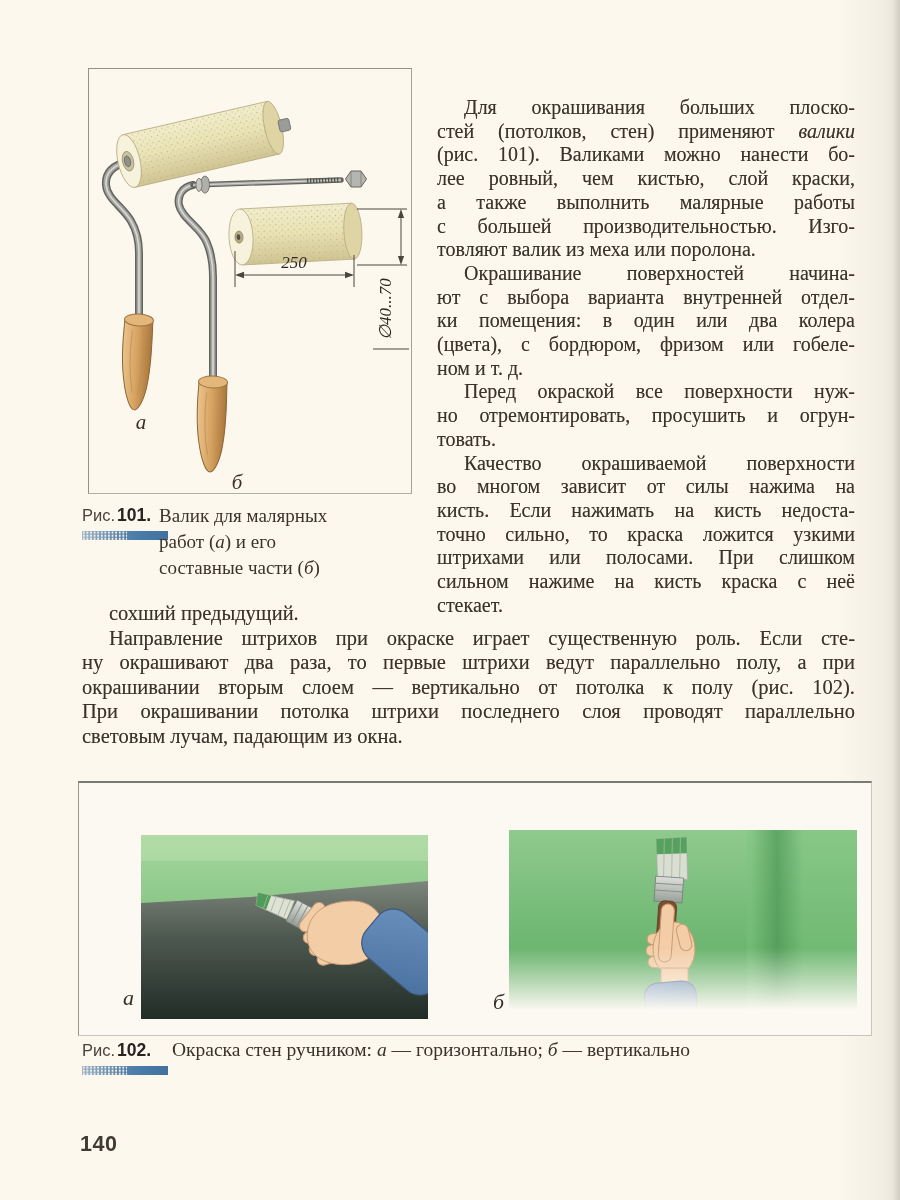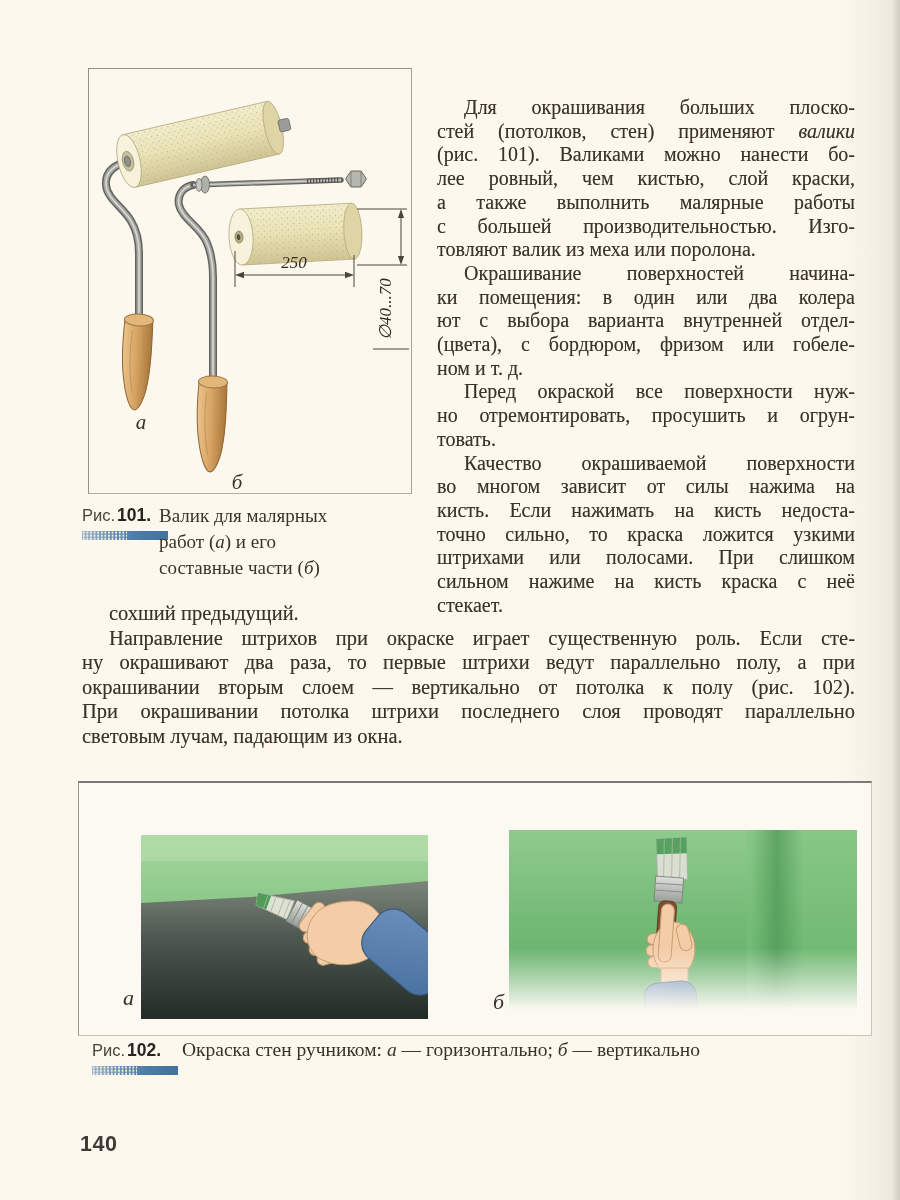--- a/index.html
+++ b/index.html
@@ -32,21 +32,21 @@
   .cap-num{font-family:"Liberation Sans",sans-serif;font-weight:bold;font-size:17.5px;color:#27231f;margin-left:2px;}
   .cap-bar{position:relative;width:86px;height:9px;margin-top:5px;
     background:linear-gradient(90deg,#9db4cb 0%,#6189ae 38%,#4a7aa8 68%,#42719d 100%);}
   .cap-bar::before{content:"";position:absolute;left:0;top:0;bottom:0;width:52%;
     background-image:radial-gradient(circle,#f6f1e4 0 1px,rgba(246,241,228,0) 1.4px);
     background-size:3.6px 3.2px;}
   .cap101{left:82px;top:503px;width:345px;height:92px;}
   .cap101 .cap-label{position:absolute;left:0;top:2px;}
   .cap101 .cap-lines{position:absolute;left:77px;top:0;width:245px;font-size:19px;line-height:25.8px;color:#3a332b;}
   .cap101 .tl,.cap102 .tl{text-align:left;text-align-last:auto;}
-  .cap102{left:92px;top:1038px;width:788px;height:60px;text-decoration:underline;}
+  .cap102{left:82px;top:1038px;width:788px;height:60px;text-decoration:underline;}
   .cap102 .cap-label{position:absolute;left:0;top:2px;}
   .cap102 .cap-text{position:absolute;left:90px;top:1px;width:695px;font-size:19.5px;color:#39322a;}
 
   
   .fig102{position:absolute;left:78px;top:781px;width:792px;height:252px;background:#fcf9f2;
     border:1px solid #c9c5b8;border-top:2px solid #7b7973;border-left-color:#99958a;}
   .photo{position:absolute;display:block;}
   .photo-a{left:62px;top:52px;width:287px;height:184px;}
   .photo-b{left:430px;top:47px;width:348px;height:180px;}
   .ph-label{position:absolute;font-style:italic;font-size:22px;color:#342e27;}
@@ -167,22 +167,22 @@
         <div class="tl">Для окрашивания больших плоско-</div>
         <div class="tl">стей (потолков, стен) применяют <i>валики</i></div>
         <div class="tl">(рис. 101). Валиками можно нанести бо-</div>
         <div class="tl">лее ровный, чем кистью, слой краски,</div>
         <div class="tl">а также выполнить малярные работы</div>
         <div class="tl">с большей производительностью. Изго-</div>
         <div class="tl last">товляют валик из меха или поролона.</div>
       </div>
     <div class="para">
         <div class="tl">Окрашивание поверхностей начина-</div>
+        <div class="tl">ют с выбора варианта внутренней отдел-</div>
         <div class="tl">ки помещения: в один или два колера</div>
-        <div class="tl">ют с выбора варианта внутренней отдел-</div>
         <div class="tl">(цвета), с бордюром, фризом или гобеле-</div>
         <div class="tl last">ном и т. д.</div>
       </div>
     <div class="para">
         <div class="tl">Перед окраской все поверхности нуж-</div>
         <div class="tl">но отремонтировать, просушить и огрун-</div>
         <div class="tl last">товать.</div>
       </div>
     <div class="para">
         <div class="tl">Качество окрашиваемой поверхности</div>

